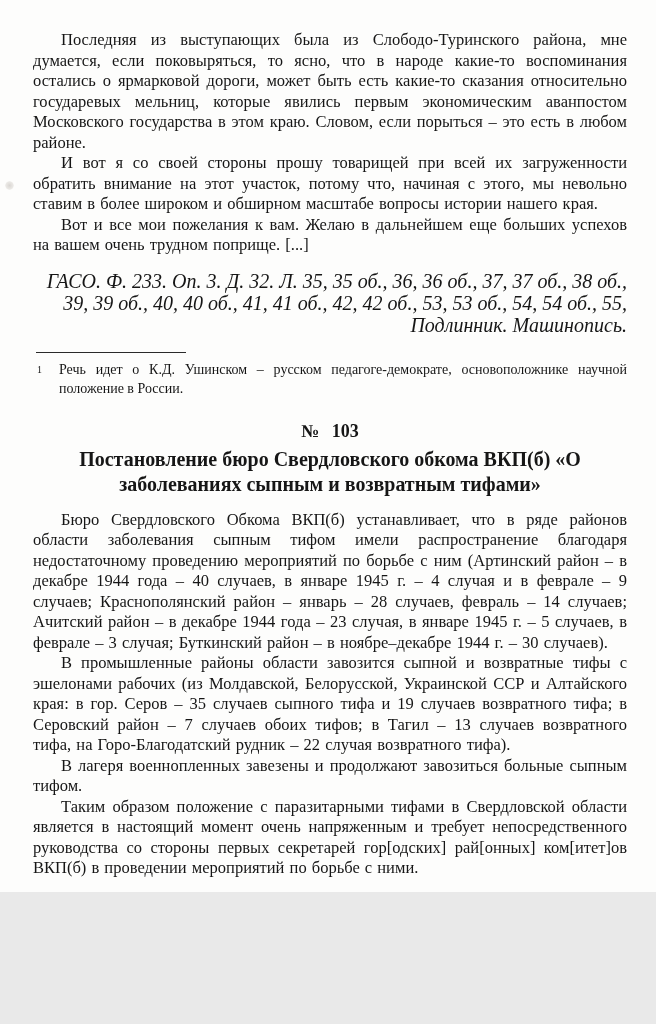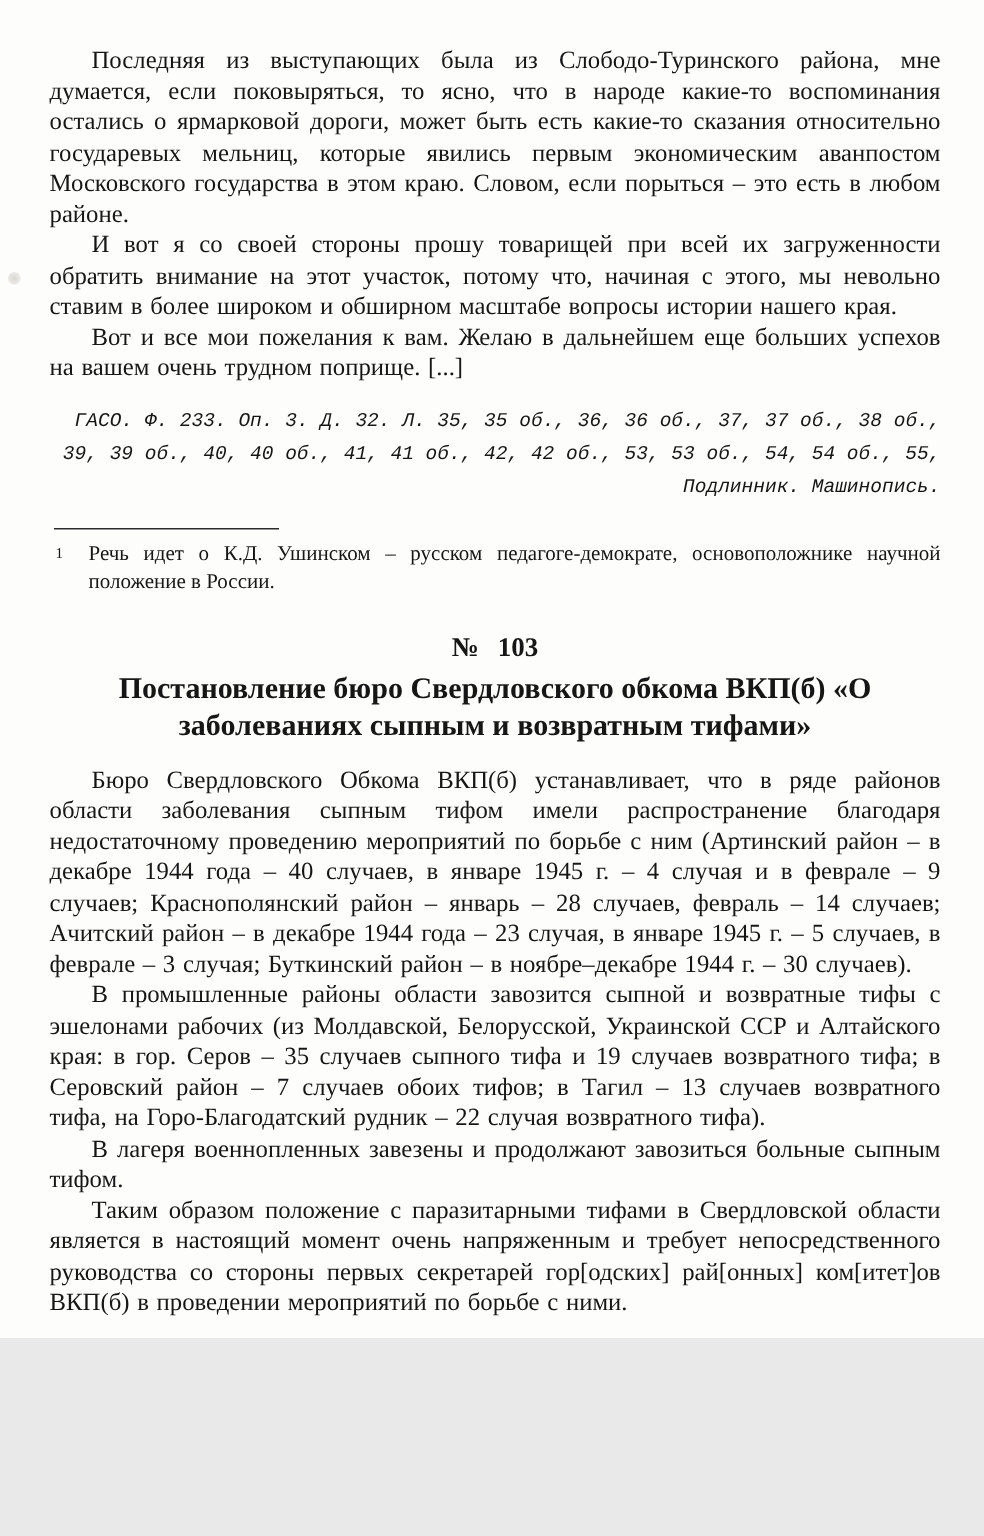--- a/index.html
+++ b/index.html
@@ -37,24 +37,23 @@
     margin-top: 14px;
     font-size: 16.5px;
     line-height: 20px;
     text-align: right;
   }
 
   
   .archive-citation {
     margin-top: 14px;
     font-style: italic;
-    font-size: 13px;
+    font-size: 20px;
     line-height: 22px;
     text-align: right;
-    font-family: Liberation Mono, monospace;
   }
 
   
   .footnote-rule {
     width: 150px;
     height: 0;
     border-top: 1.6px solid #2a2a2a;
     margin: 16px 0 7px 3px;
   }
   .footnote {

